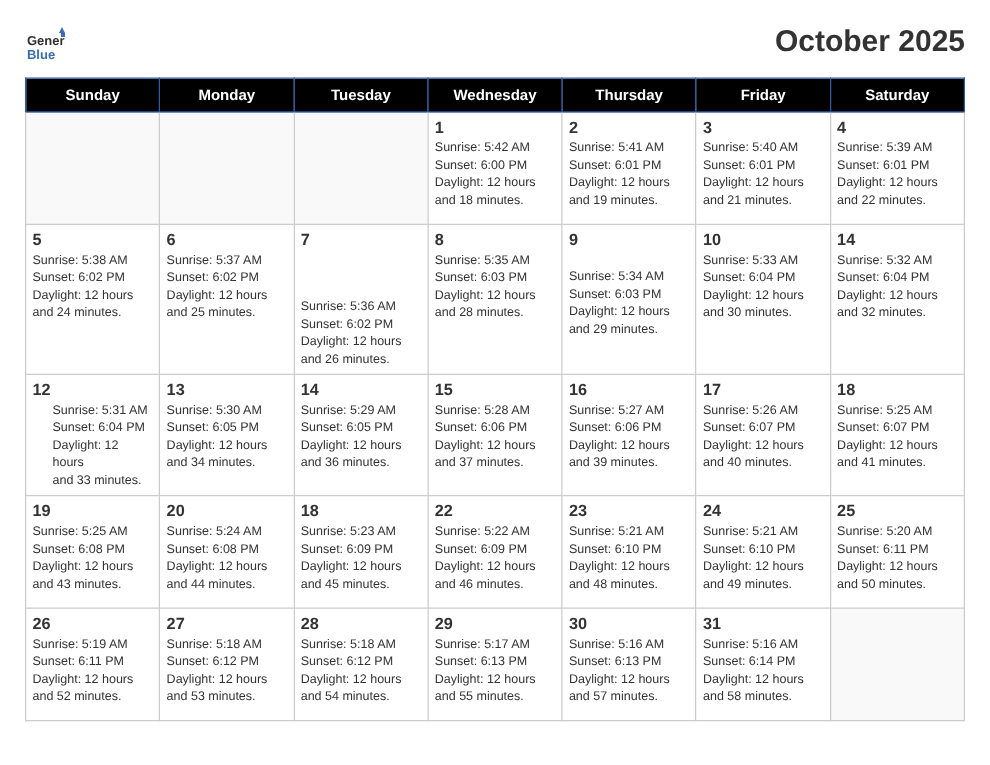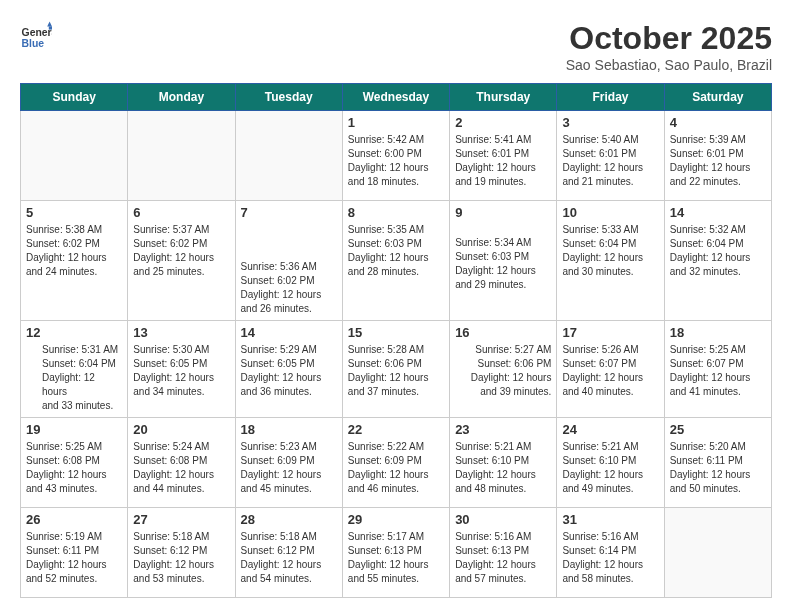--- a/index.html
+++ b/index.html
@@ -22,35 +22,35 @@
     }
     .logo-icon {
       width: 32px;
       height: 32px;
       margin-right: 4px;
     }
     .title-block {
       text-align: right;
     }
     .month-title {
-      font-size: 32px;
+      font-size: 24px;
       font-weight: bold;
       color: #333;
     }
     .location {
       font-size: 14px;
       color: #555;
     }
     table {
       width: 100%;
       border-collapse: collapse;
       table-layout: fixed;
     }
     th {
-      background: #0f766e;
+      background: #000000;
       color: #fff;
       font-size: 12px;
       font-weight: bold;
       padding: 6px 4px;
       text-align: center;
       border: 1px solid #2a5da5;
     }
     td {
       border: 1px solid #ccc;
       vertical-align: top;
@@ -82,21 +82,20 @@
   <div class="logo">
     <svg class="logo-icon" viewBox="0 0 40 40">
       <text x="2" y="20" font-size="13" font-weight="bold" fill="#333">General</text>
       <text x="2" y="34" font-size="13" font-weight="bold" fill="#3a6db5">Blue</text>
       <polygon points="34,8 40,8 37,2" fill="#3a6db5"></polygon>
       <polygon points="36,12 40,12 40,8 36,8" fill="#3a6db5"></polygon>
     </svg>
   </div>
   <div class="title-block">
     <div class="month-title">October 2025</div>
-    <div class="location">Sao Sebastiao, Sao Paulo, Brazil</div>
   </div>
 </div>
 
 <table>
   <thead>
     <tr>
     <th>Sunday</th>
         <th>Monday</th>
         <th>Tuesday</th>
         <th>Wednesday</th>
@@ -214,21 +213,21 @@
         </td>
         <td>
           <div class="day-number">15</div>
           <div class="day-info" style="white-space: pre-line;">Sunrise: 5:28 AM
 Sunset: 6:06 PM
 Daylight: 12 hours
 and 37 minutes.</div>
         </td>
         <td>
           <div class="day-number">16</div>
-          <div class="day-info" style="white-space: pre-line; text-align: right;">Sunrise: 5:27 AM
+          <div class="day-info" style="white-space: pre-line;">Sunrise: 5:27 AM
 Sunset: 6:06 PM
 Daylight: 12 hours
 and 39 minutes.</div>
         </td>
         <td>
           <div class="day-number">17</div>
           <div class="day-info" style="white-space: pre-line;">Sunrise: 5:26 AM
 Sunset: 6:07 PM
 Daylight: 12 hours
 and 40 minutes.</div>

